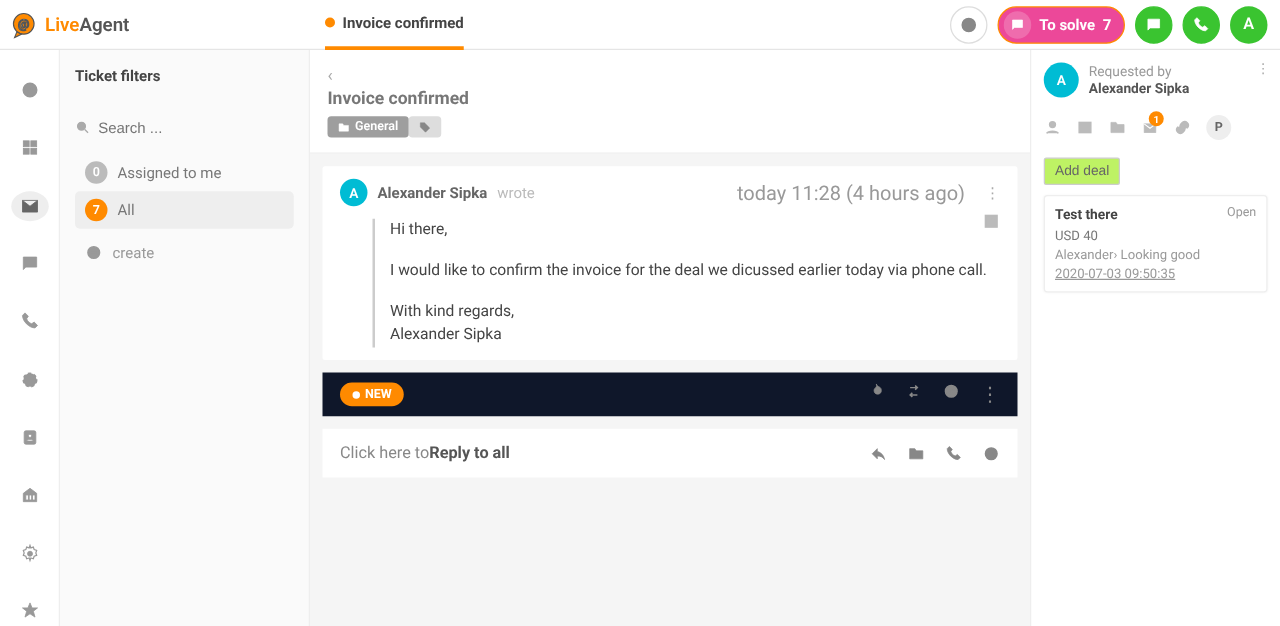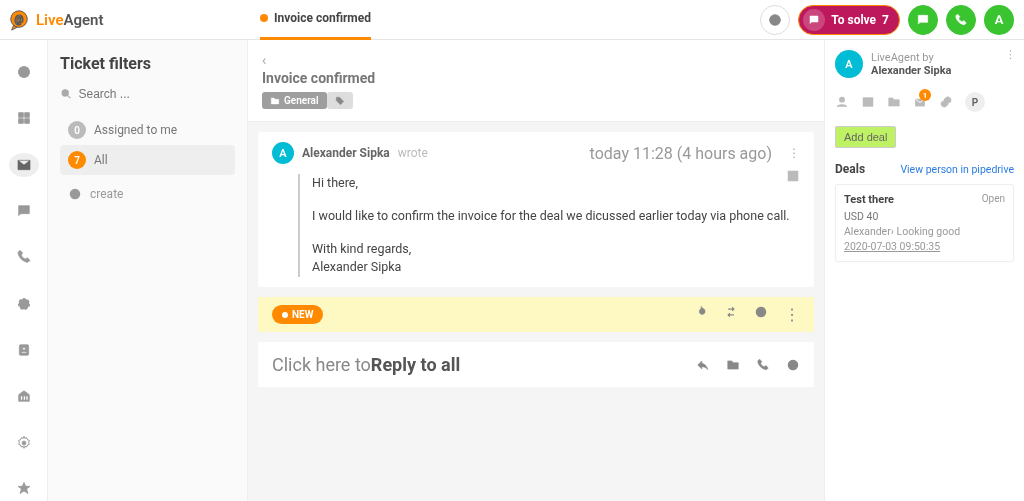--- a/index.html
+++ b/index.html
@@ -10,35 +10,35 @@
   .logo-icon { width: 22px; height: 22px; }
   .logo-text { font-size: 15px; font-weight: 600; }
   .logo-text .live { color: #ff8a00; }
   .logo-text .agent { color: #555; }
   .tabbar { flex: 1; display: flex; align-items: center; padding-left: 10px; }
   .tab { display: inline-flex; align-items: center; gap: 6px; font-size: 12px; font-weight: 700; color: #444; height: 40px; border-bottom: 3px solid #ff8a00; }
   .tab-dot { width: 8px; height: 8px; border-radius: 50%; background: #ff8a00; }
   .topbar-actions { display: flex; align-items: center; gap: 8px; padding-right: 10px; }
   .circle-btn { width: 30px; height: 30px; border-radius: 50%; border: 1px solid #ddd; background: #fff; display: flex; align-items: center; justify-content: center; cursor: pointer; color: #888; }
   .circle-btn svg { width: 14px; height: 14px; }
-  .solve-chip { background: #be185d; color: #fff; border-radius: 16px; height: 30px; display: flex; align-items: center; padding: 0 10px 0 4px; gap: 6px; font-size: 12px; font-weight: 700; cursor: pointer; border: 1px solid #ff8a00; }
+  .solve-chip { background: #ec4899; color: #fff; border-radius: 16px; height: 30px; display: flex; align-items: center; padding: 0 10px 0 4px; gap: 6px; font-size: 12px; font-weight: 700; cursor: pointer; border: 1px solid #ff8a00; }
   .solve-chip .solve-ic { width: 22px; height: 22px; border-radius: 50%; background: rgba(255,255,255,0.2); display: flex; align-items: center; justify-content: center; }
   .avatar-a { width: 30px; height: 30px; border-radius: 50%; background: #3ac430; color: #fff; display: flex; align-items: center; justify-content: center; font-size: 13px; font-weight: 600; }
   .chat-btn { background: #3ac430; border-color:#3ac430; color:#fff; }
   .phone-btn { background: #3ac430; border-color:#3ac430; color:#fff; }
 
   
   .body { display: flex; height: calc(501px - 40px); }
   .navcol { width: 48px; background: #fff; border-right: 1px solid #eee; display: flex; flex-direction: column; align-items: center; padding-top: 20px; gap: 22px; }
   .nav-item { width: 30px; height: 30px; border-radius: 50%; display: flex; align-items: center; justify-content: center; color: #999; cursor: pointer; }
   .nav-item.active { background: #eee; color: #666; }
   .nav-item svg { width: 16px; height: 16px; }
 
   .filters-col { width: 200px; background: #fafafa; border-right: 1px solid #eee; padding: 14px 12px; font-size: 12px; }
-  .filters-title { font-weight: 700; color: #444; margin-bottom: 10px; font-size: 16px; }
+  .filters-title { font-weight: 700; color: #444; margin-bottom: 23px; font-size: 12px; }
   .search-row { display: flex; align-items: center; gap: 6px; color: #aaa; border-bottom: none; padding: 4px 0 14px; }
   .search-row svg { width: 14px; height: 14px; }
   .search-input { border:none; background:transparent; outline:none; font-size:12px; color:#777; width:100%; }
   .filter-row { display: flex; align-items: center; gap: 8px; padding: 6px 8px; border-radius: 4px; cursor: pointer; color:#777; }
   .filter-row.active { background: #eee; color:#777; }
   .filter-row .badge { width: 18px; height: 18px; border-radius: 50%; background: #bbb; color:#fff; font-size: 10px; display:flex; align-items:center; justify-content:center; font-weight:600; }
   .filter-row .badge.orange { background:#ff8a00; }
   .create-row { display:flex; align-items:center; gap:8px; padding:12px 8px 0; color:#999; cursor:pointer; }
   .create-row svg{width:14px;height:14px;}
 
@@ -54,27 +54,27 @@
   .msg-head { display:flex; align-items:center; gap:8px; font-size:12px; color:#999; }
   .msg-avatar { width:22px; height:22px; border-radius:50%; background:#00bcd4; color:#fff; display:flex; align-items:center; justify-content:center; font-weight:600; font-size:11px; }
   .msg-head .name { font-weight:700; color:#666; }
   .msg-head .wrote { color:#bbb; }
   .msg-time { margin-left:auto; color:#999; font-size:16px; }
   .msg-menu { color:#aaa; padding-left:8px; cursor:pointer; }
   .pop-icon { position:absolute; right:14px; top:36px; color:#bbb; cursor:pointer; }
   .msg-body-wrap { margin-left:26px; border-left:2px solid #ccc; padding-left:12px; margin-top:10px; font-size:12.5px; color:#444; line-height:1.5; }
   .msg-body-wrap p { margin-bottom:14px; }
 
-  .msg-footer { margin:0 10px 10px; background:#fef9c3; display:flex; align-items:center; padding:8px 14px;justify-content:center; }
+  .msg-footer { margin:0 10px 10px; background:#0f172a; display:flex; align-items:center; padding:8px 14px;justify-content:center; }
   .new-chip { background:#ff8a00; color:#fff; font-size:10px; font-weight:700; border-radius:12px; padding:4px 10px; display:inline-flex; align-items:center; gap:4px; }
   .new-chip::before { content:''; width:6px; height:6px; border-radius:50%; background:#fff; }
   .msg-footer .icons { margin-left:auto; display:flex; gap:16px; color:#888; }
   .msg-footer .icons span { cursor:pointer; display:flex; }
 
-  .reply-card { margin:8px 10px; background:#fff; padding:12px 14px; display:flex; align-items:center; font-size:18px; color:#888; }
+  .reply-card { margin:8px 10px; background:#fff; padding:12px 14px; display:flex; align-items:center; font-size:13px; color:#888; }
   .reply-card b { color:#555; }
   .reply-card .icons { margin-left:auto; display:flex; gap:16px; color:#888; }
   .reply-card .icons span{cursor:pointer;display:flex;}
 
   .details-col { width:200px; background:#fff; border-left:1px solid #eee; padding:10px; font-size:11px; position:relative; }
   .details-col .more-dots { position:absolute; right:8px; top:8px; color:#aaa; cursor:pointer; }
   .req-row { display:flex; align-items:center; gap:8px; }
   .req-avatar { width:28px; height:28px; border-radius:50%; background:#00bcd4; color:#fff; display:flex; align-items:center; justify-content:center; font-weight:600; }
   .req-label { color:#999; font-size:11px; }
   .req-name { font-weight:700; font-size:11px; color:#555; }
@@ -332,21 +332,21 @@
     </div>
   </div>
 
   <div class="details-col">
     <span class="more-dots">⋮</span>
     <div class="req-row">
       <div class="req-avatar">
           <span>A</span>
         </div>
       <div>
-        <div class="req-label">LiveAgent by</div>
+        <div class="req-label">Requested by</div>
         <div class="req-name">Alexander Sipka</div>
       </div>
     </div>
     <div class="det-icons">
       <span class="iconbox">
           <svg width="14" height="14" viewBox="0 0 24 24" fill="none" stroke-width="2">
             <circle cx="12" cy="8" r="4"></circle>
             <path d="M4 20c2-4 14-4 16 0"></path>
           </svg>
         </span>
@@ -371,24 +371,20 @@
       <span class="iconbox">
           <svg width="14" height="14" viewBox="0 0 24 24" fill="none" stroke-width="2">
             <path d="M10 14a5 5 0 0 1 0-7l2-2a5 5 0 0 1 7 7l-1 1M14 10a5 5 0 0 1 0 7l-2 2a5 5 0 0 1-7-7l1-1"></path>
           </svg>
         </span>
       <span class="p-chip">
           <span>P</span>
         </span>
     </div>
     <button class="add-deal-btn">Add deal</button>
-    <div class="deals-head">
-      <b>Deals</b>
-      <a>View person in pipedrive</a>
-    </div>
     <div class="deal-card">
       <span class="open">Open</span>
       <div class="name">Test there</div>
       <div class="price">USD 40</div>
       <div class="stage">Alexander› Looking good</div>
       <div class="date">2020-07-03 09:50:35</div>
     </div>
   </div>
 </div>
 

